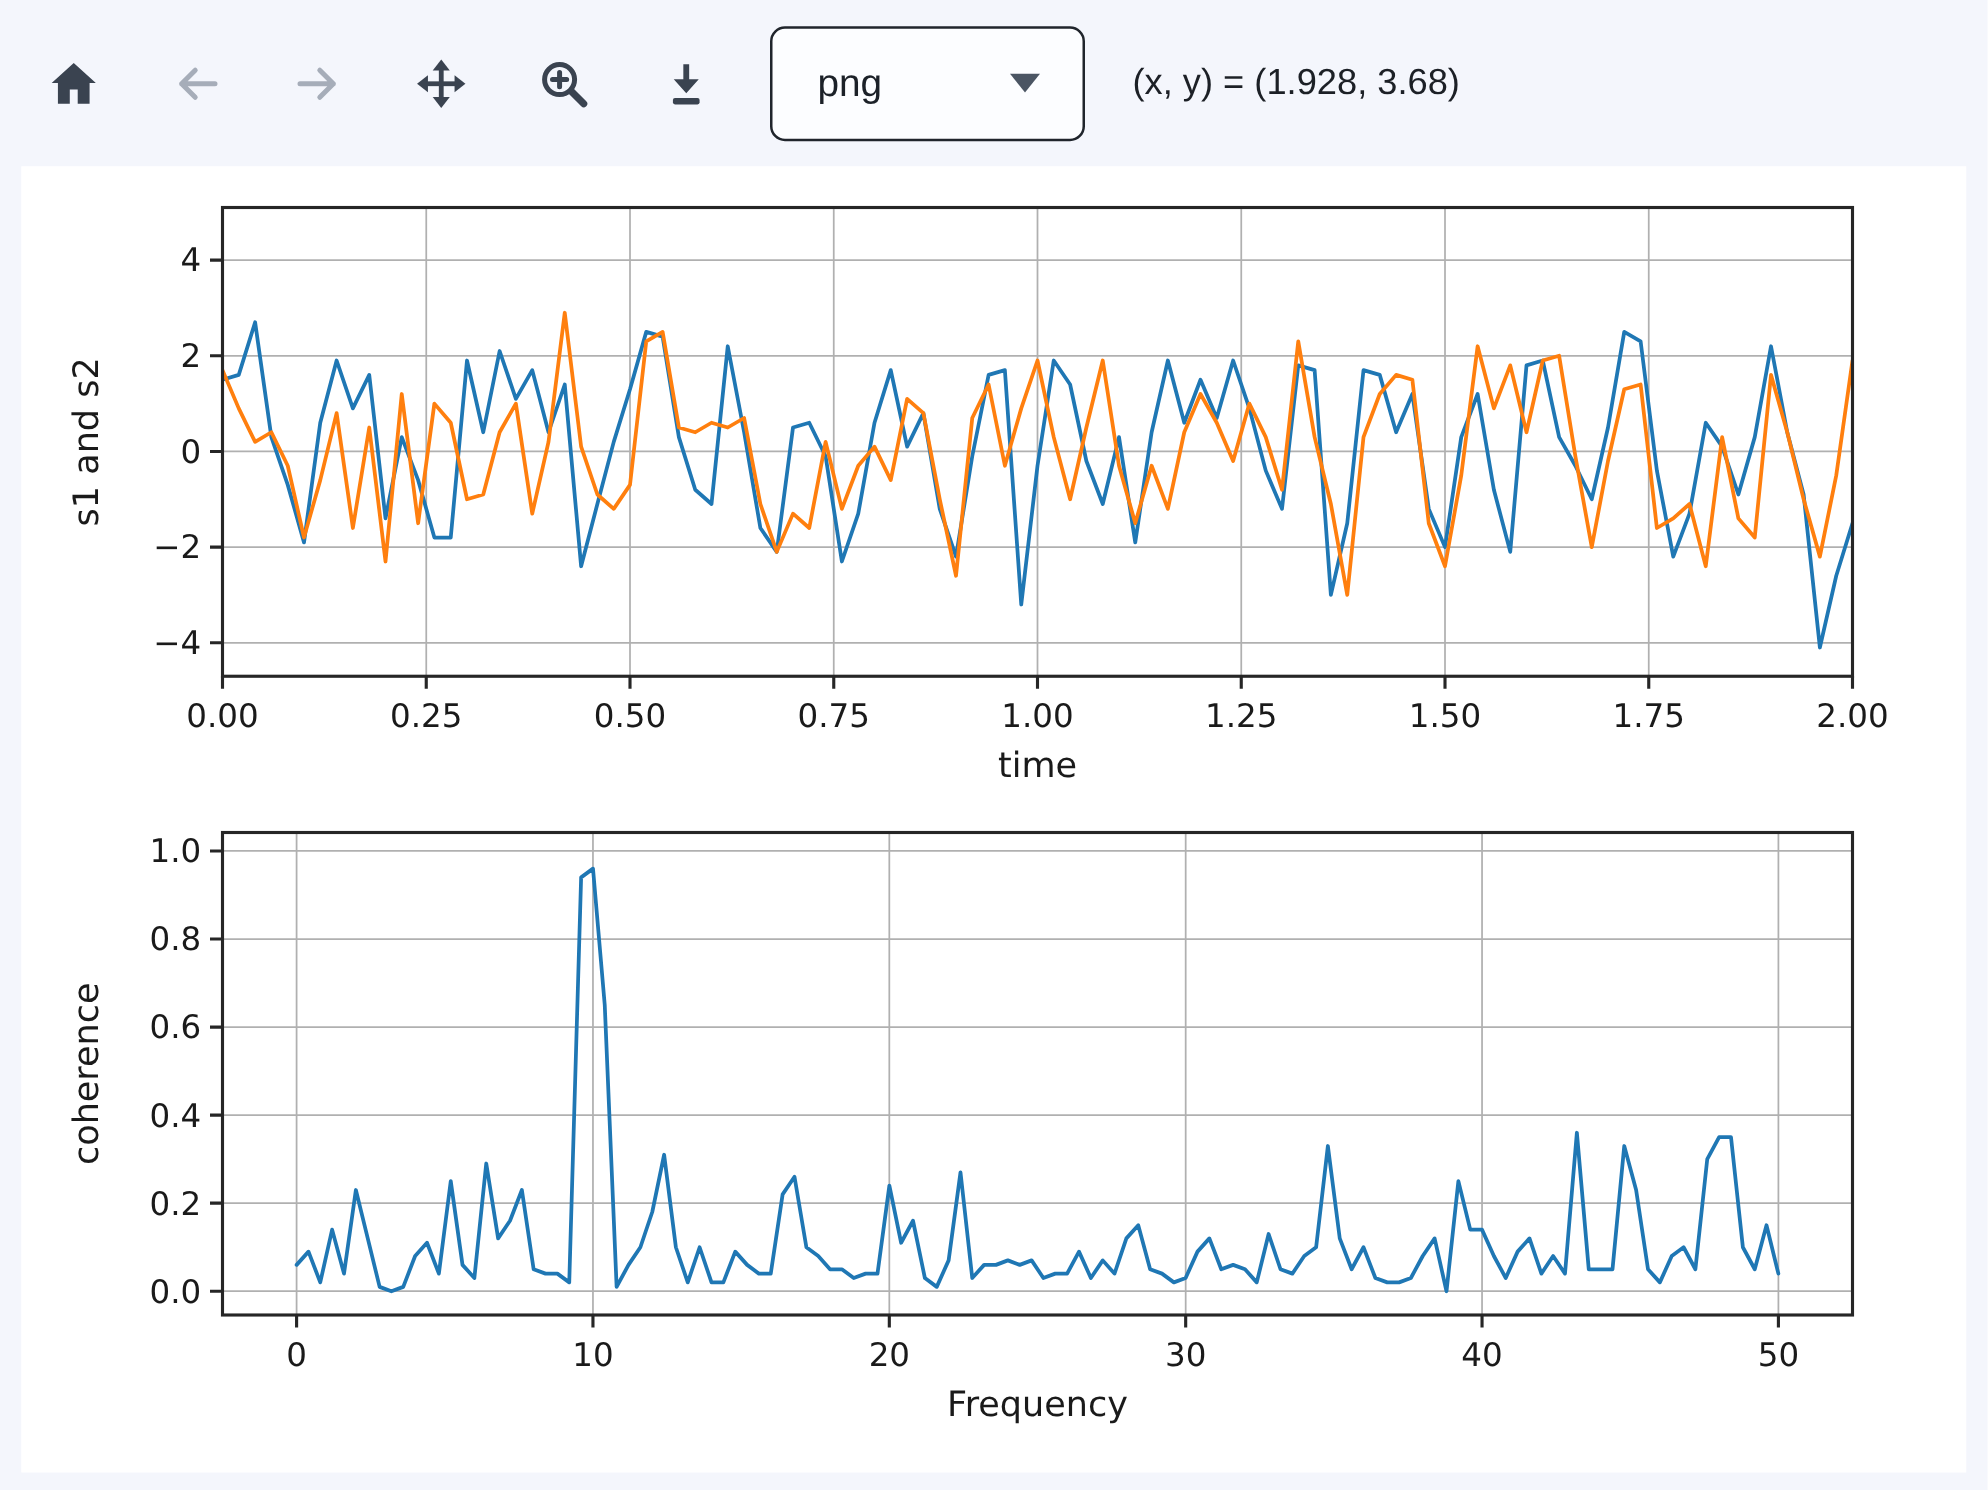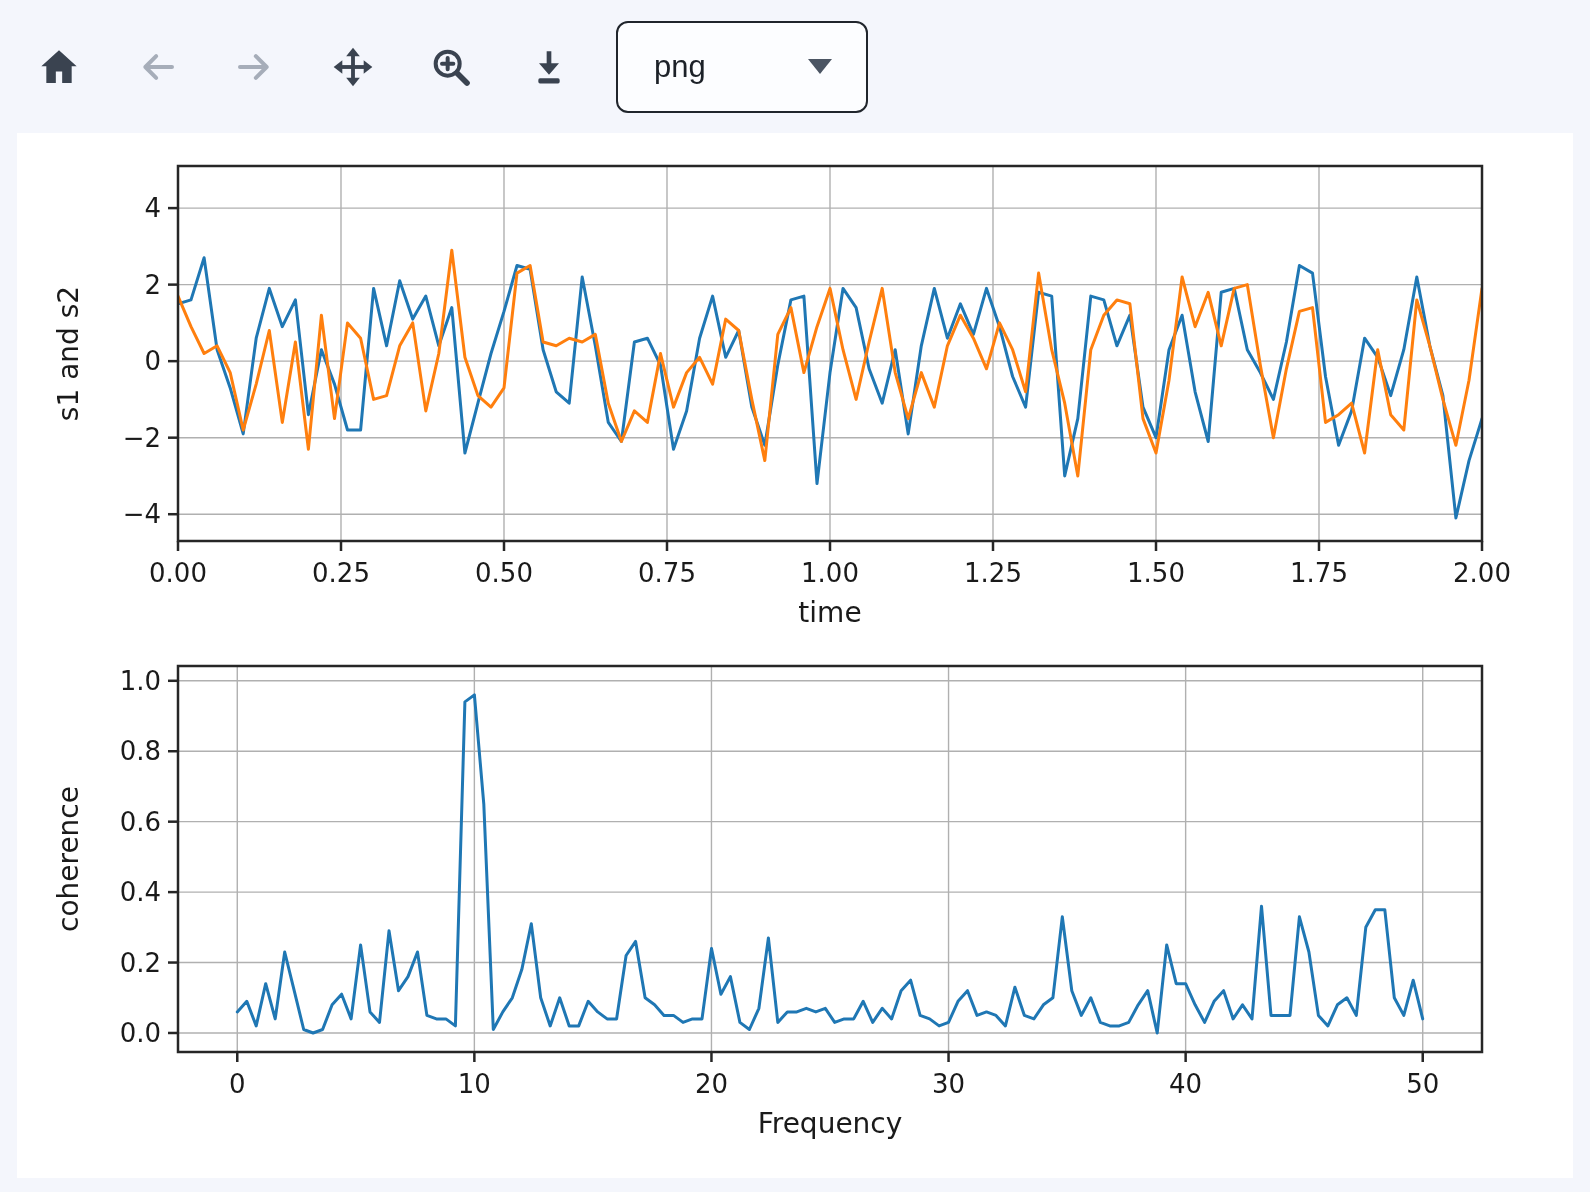--- a/index.html
+++ b/index.html
@@ -91,20 +91,21 @@
       <path class="ic-fill" d="M10.6 2.6 H13.4 V9.8 H18 L12 16.6 L6 9.8 H10.6 Z"></path>
       <rect class="ic-fill" x="5.6" y="18.8" width="12.8" height="3.1" rx="1"></rect>
     </svg>
   </button>
 
   <div class="format-select">
     <span>png</span>
     <span class="caret"></span>
   </div>
 
+  <div class="readout">(x, y) = (1.928, 3.68)</div>
 </div>
 
 <div class="figure">
   <svg id="figure-canvas" width="1556" height="1045" viewBox="0 0 1556 1045">
       <g>
         <line x1="161" x2="161" y1="33" y2="408" stroke="#b0b0b0" stroke-width="1.4"></line>
         <line x1="324" x2="324" y1="33" y2="408" stroke="#b0b0b0" stroke-width="1.4"></line>
         <line x1="487" x2="487" y1="33" y2="408" stroke="#b0b0b0" stroke-width="1.4"></line>
         <line x1="650" x2="650" y1="33" y2="408" stroke="#b0b0b0" stroke-width="1.4"></line>
         <line x1="813" x2="813" y1="33" y2="408" stroke="#b0b0b0" stroke-width="1.4"></line>

